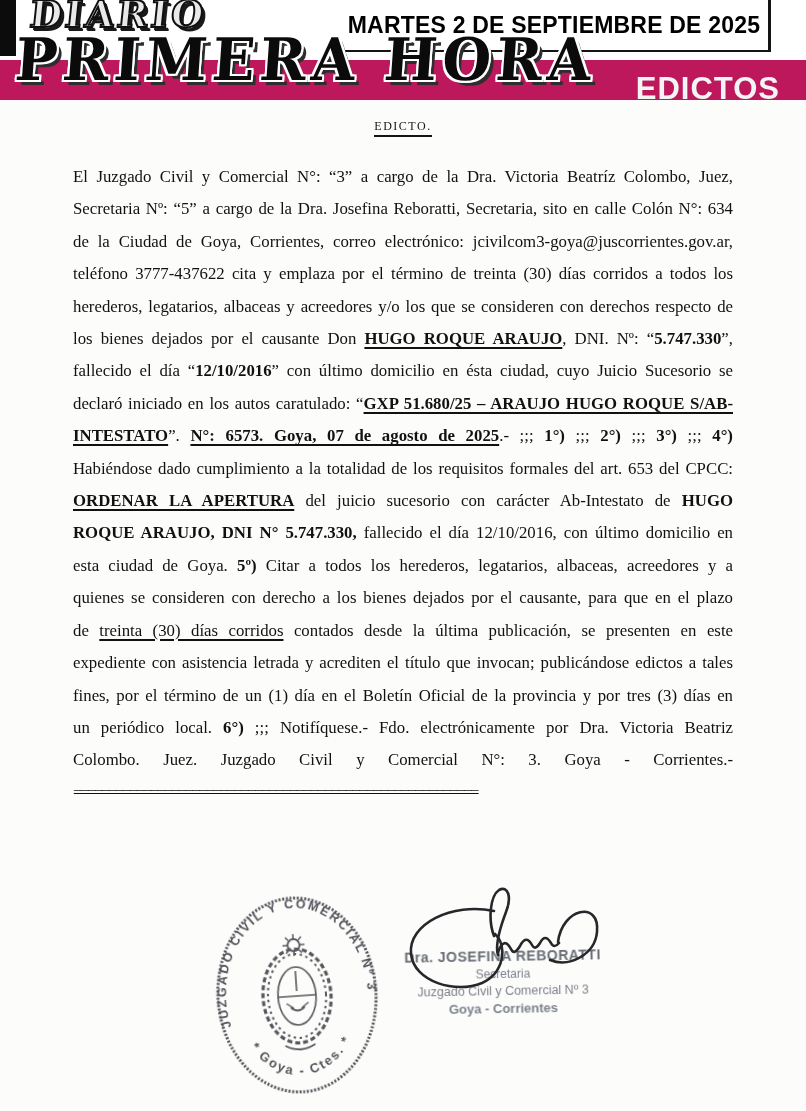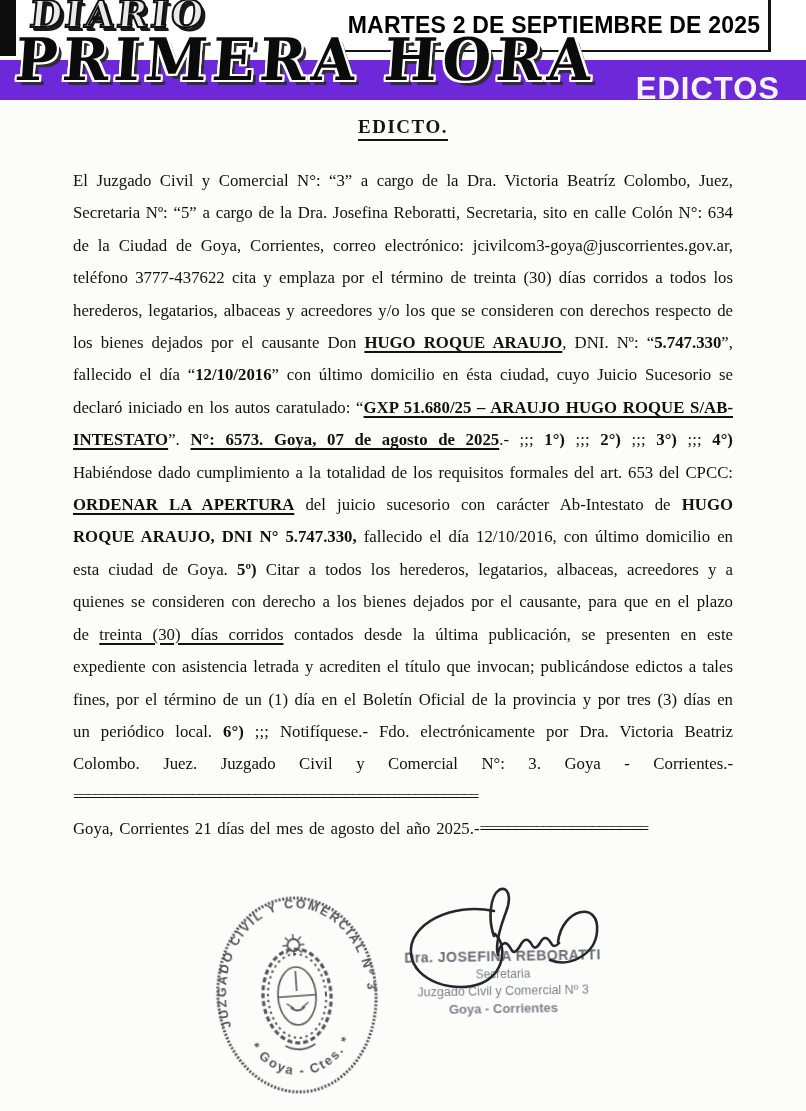--- a/index.html
+++ b/index.html
@@ -27,21 +27,21 @@
   }
   .date-box{
     position:absolute;left:340px;top:0;width:428px;height:50px;z-index:2;
     border-right:3px solid #141414;border-bottom:2px solid #141414;
     background:#fff;display:flex;align-items:center;justify-content:center;
     font-family:"Liberation Sans", sans-serif;font-weight:bold;font-size:23px;
     letter-spacing:0.2px;color:#000000;
   }
   .mast-rule{position:absolute;left:520px;top:46px;width:248px;height:3px;background:#161616;z-index:1;}
   .black-bar{
-    position:absolute;left:0;top:60px;width:100%;height:40px;background:#6d28d9;
+    position:absolute;left:0;top:60px;width:100%;height:40px;background:#be185d;
     overflow:hidden;z-index:2;
   }
   .edictos-label{
     position:absolute;right:26px;bottom:-7px;
     font-family:"Liberation Sans", sans-serif;font-weight:bold;font-size:31px;
     letter-spacing:1px;color:#f4f4f4;
   }
   .brand-main{
     position:absolute;left:18px;top:24px;z-index:3;
     font-family:"DejaVu Serif", serif;font-weight:bold;font-size:56px;letter-spacing:5px;
@@ -50,21 +50,21 @@
     text-shadow:
       -2px -2px 0 #fff, 2px -2px 0 #fff, -2px 2px 0 #fff, 2px 2px 0 #fff,
       -2px 0 0 #fff, 2px 0 0 #fff, 0 -2px 0 #fff, 0 2px 0 #fff,
       5px 5px 0 #2e2e2e;
     white-space:nowrap;
   }
 
   
   .edict-title-wrap{margin-top:16px;text-align:center;}
   .edict-title{
-    display:inline-block;font-weight:bold;font-size:19px;letter-spacing:1.5px;
+    display:inline-block;font-weight:normal;font-size:12px;letter-spacing:1.5px;
     border-bottom:2px solid #141414;padding-bottom:1px;
   }
 
   
   .edict-body{
     width:660px;margin:24px auto 0 auto;
     font-size:16.8px;line-height:32.4px;
     text-align:justify;color:#111;
     word-spacing:1.5px;
   }
@@ -108,21 +108,20 @@
     </div>
     <div class="brand-main">PRIMERA HORA</div>
   </div>
 
   <div class="edict-title-wrap">
     <span class="edict-title">EDICTO.</span>
   </div>
 
   <div class="edict-body">
     <p><span>El Juzgado Civil y Comercial N°: “3” a cargo de la Dra. Victoria Beatríz Colombo, Juez, Secretaria Nº: “5” a cargo de la Dra. Josefina Reboratti, Secretaria, sito en calle Colón N°: 634 de la Ciudad de Goya, Corrientes, correo electrónico: jcivilcom3-goya@juscorrientes.gov.ar, teléfono 3777-437622 cita y emplaza por el término de treinta (30) días corridos a todos los herederos, legatarios, albaceas y acreedores y/o los que se consideren con derechos respecto de los bienes dejados por el causante Don </span><span class="seg-b seg-u">HUGO ROQUE ARAUJO</span><span>, DNI. Nº: “</span><span class="seg-b">5.747.330</span><span>”, fallecido el día “</span><span class="seg-b">12/10/2016</span><span>” con último domicilio en ésta ciudad, cuyo Juicio Sucesorio se declaró iniciado en los autos caratulado: “</span><span class="seg-b seg-u">GXP 51.680/25 – ARAUJO HUGO ROQUE S/AB-INTESTATO</span><span>”. </span><span class="seg-b seg-u">N°: 6573. Goya, 07 de agosto de 2025</span><span>.-  ;;; </span><span class="seg-b">1°)</span><span> ;;; </span><span class="seg-b">2°)</span><span> ;;; </span><span class="seg-b">3°)</span><span> ;;; </span><span class="seg-b">4°)</span><span> Habiéndose dado cumplimiento a la totalidad de los requisitos formales del art. 653 del CPCC: </span><span class="seg-b seg-u">ORDENAR LA APERTURA</span><span> del juicio sucesorio con carácter Ab-Intestato de </span><span class="seg-b">HUGO ROQUE ARAUJO, DNI N° 5.747.330,</span><span> fallecido el día 12/10/2016, con último domicilio en esta ciudad de Goya. </span><span class="seg-b">5º)</span><span> Citar a todos los herederos, legatarios, albaceas, acreedores y a quienes se consideren con derecho a los bienes dejados por el causante, para que en el plazo de </span><span class="seg-u">treinta (30) días corridos</span><span> contados desde la última publicación, se presenten en este expediente con asistencia letrada y acrediten el título que invocan; publicándose edictos a tales fines, por el término de un (1) día en el Boletín Oficial de la provincia y por tres (3) días en un periódico local. </span><span class="seg-b">6°)</span><span> ;;; Notifíquese.- Fdo. electrónicamente por Dra. Victoria Beatriz Colombo. Juez. Juzgado Civil y Comercial N°: 3. Goya - Corrientes.-</span><span class="seg-eq">==========================================================</span></p>
-    <p><span>Goya, Corrientes 21 días del mes de agosto del año 2025.-</span><span class="seg-eq">========================</span></p>
   </div>
 
   <svg class="seal" viewBox="0 0 170 205">
     <defs>
       <path id="arcTop" d="M 18 132 A 71 88 0 1 1 152 132" fill="none"></path>
       <path id="arcBottom" d="M 30 142 A 64 82 0 0 0 140 142" fill="none"></path>
     </defs>
     <ellipse cx="85" cy="102" rx="79" ry="97" fill="none" stroke="#45454e" stroke-width="3" stroke-dasharray="2 1.7"></ellipse>
     <text font-size="12.5" letter-spacing="2.1">
       <textPath href="#arcTop" startOffset="1%">JUZGADO CIVIL Y COMERCIAL Nº 3</textPath>

